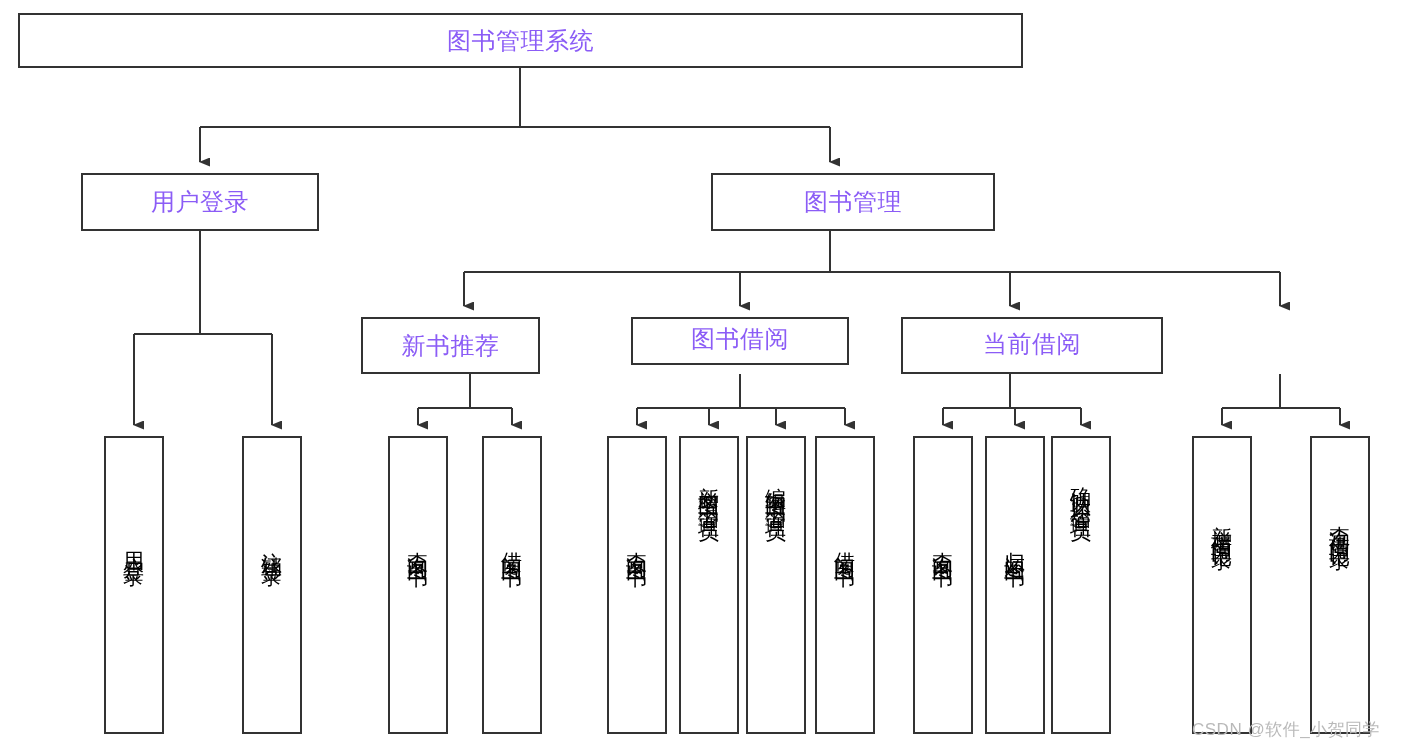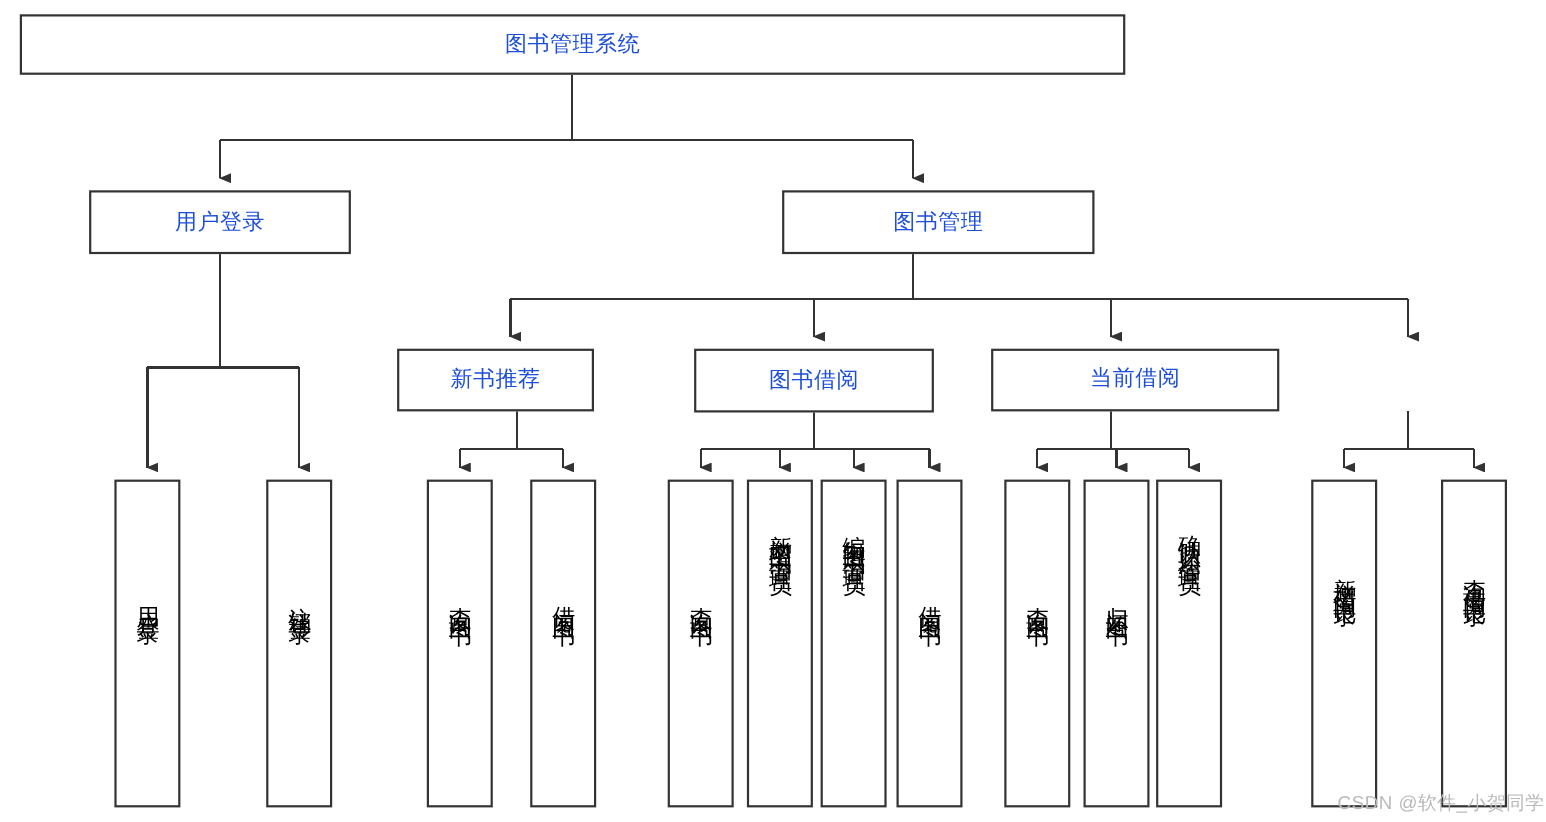--- a/index.html
+++ b/index.html
@@ -29,25 +29,25 @@
     position: absolute;
     box-sizing: border-box;
     border: 2px solid #333333;
     background: #ffffff;
     display: flex;
     align-items: center;
     justify-content: center;
     color: #000000;
   }
   .node-label {
-    font-size: 20px;
+    font-size: 24px;
     line-height: 1.15;
     letter-spacing: 0.5px;
     white-space: nowrap;
-    color: #1d4ed8;
+    color: #8b5cf6;
   }
   
   .leaf-box {
     position: absolute;
     box-sizing: border-box;
     border: 2px solid #333333;
     background: #ffffff;
     display: flex;
     align-items: flex-start;
     justify-content: center;
@@ -137,21 +137,21 @@
   <div class="node-box" id="node-l2-0" style="left: 81px; top: 173px; width: 238px; height: 58px;">
     <span class="node-label">用户登录</span>
   </div>
   <div class="node-box" id="node-l2-1" style="left: 711px; top: 173px; width: 284px; height: 58px;">
     <span class="node-label">图书管理</span>
   </div>
 
   <div class="node-box" id="node-l3-0" style="left: 361px; top: 317px; width: 179px; height: 57px;">
     <span class="node-label">新书推荐</span>
   </div>
-  <div class="node-box" id="node-l3-1" style="left: 631px; top: 317px; width: 218px; height: 58px;">
+  <div class="node-box" id="node-l3-1" style="left: 631px; top: 317px; width: 218px; height: 48px; font-family: Liberation Mono, monospace;">
     <span class="node-label">图书借阅</span>
   </div>
   <div class="node-box" id="node-l3-2" style="left: 901px; top: 317px; width: 262px; height: 57px; font-family: Liberation Mono, monospace;">
     <span class="node-label">当前借阅</span>
   </div>
 
   <div class="leaf-box" id="leaf-0" style="left: 104px; top: 436px; width: 60px; height: 298px; padding-top: 97px;">
     <span class="leaf-label">用户登录</span>
   </div>
   <div class="leaf-box" id="leaf-1" style="left: 242px; top: 436px; width: 60px; height: 298px; padding-top: 97px;">
@@ -184,15 +184,15 @@
   <div class="leaf-box" id="leaf-10" style="left: 1051px; top: 436px; width: 60px; height: 298px; padding-top: 32px;">
     <span class="leaf-label">确认归还（管理员）</span>
   </div>
   <div class="leaf-box" id="leaf-11" style="left: 1192px; top: 436px; width: 60px; height: 298px; padding-top: 71px;">
     <span class="leaf-label">新增借阅记录</span>
   </div>
   <div class="leaf-box" id="leaf-12" style="left: 1310px; top: 436px; width: 60px; height: 298px; padding-top: 71px;">
     <span class="leaf-label">查询借阅记录</span>
   </div>
 
-  <div class="watermark" id="watermark" style="left: 1192px; top: 718px; color: rgb(185, 185, 185); padding-left: 24px;">CSDN @软件_小贺同学</div>
+  <div class="watermark" id="watermark" style="left: 1192px; top: 718px; color: rgb(185, 185, 185);">CSDN @软件_小贺同学</div>
 
 </div>
 
 </body></html>

